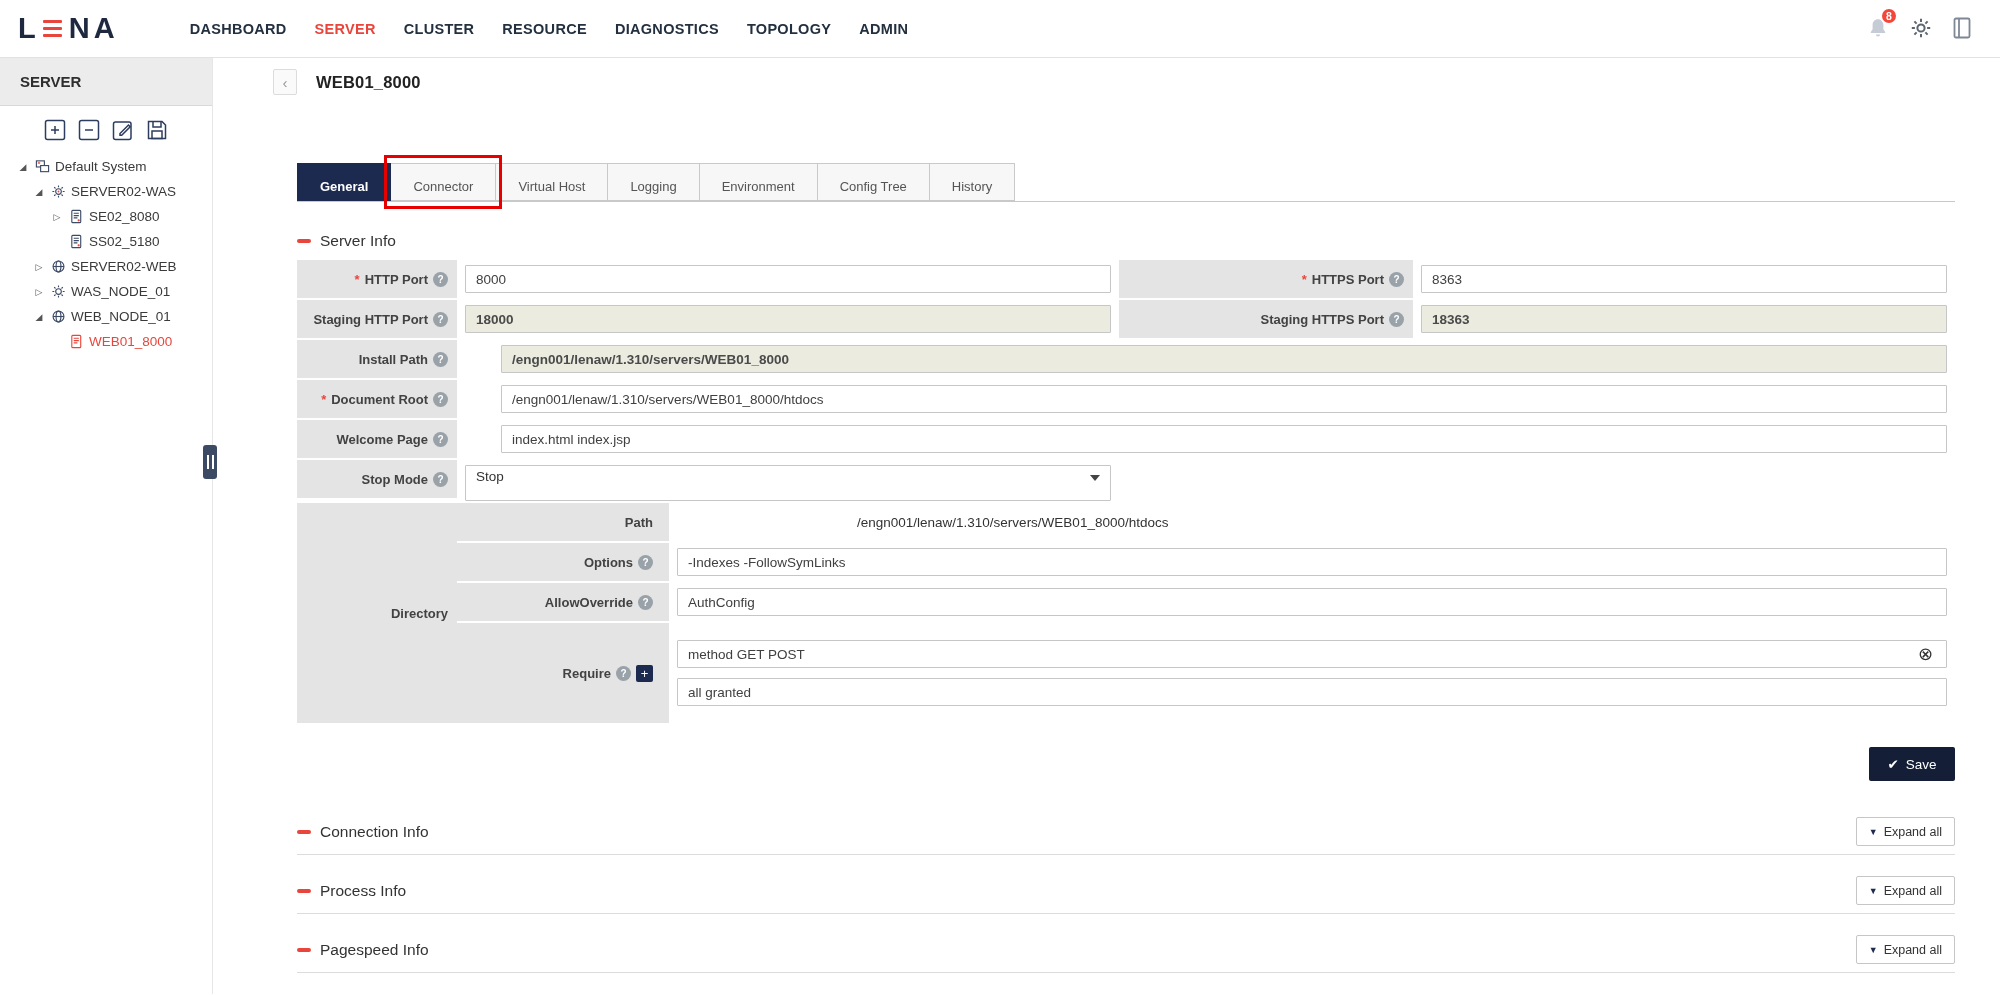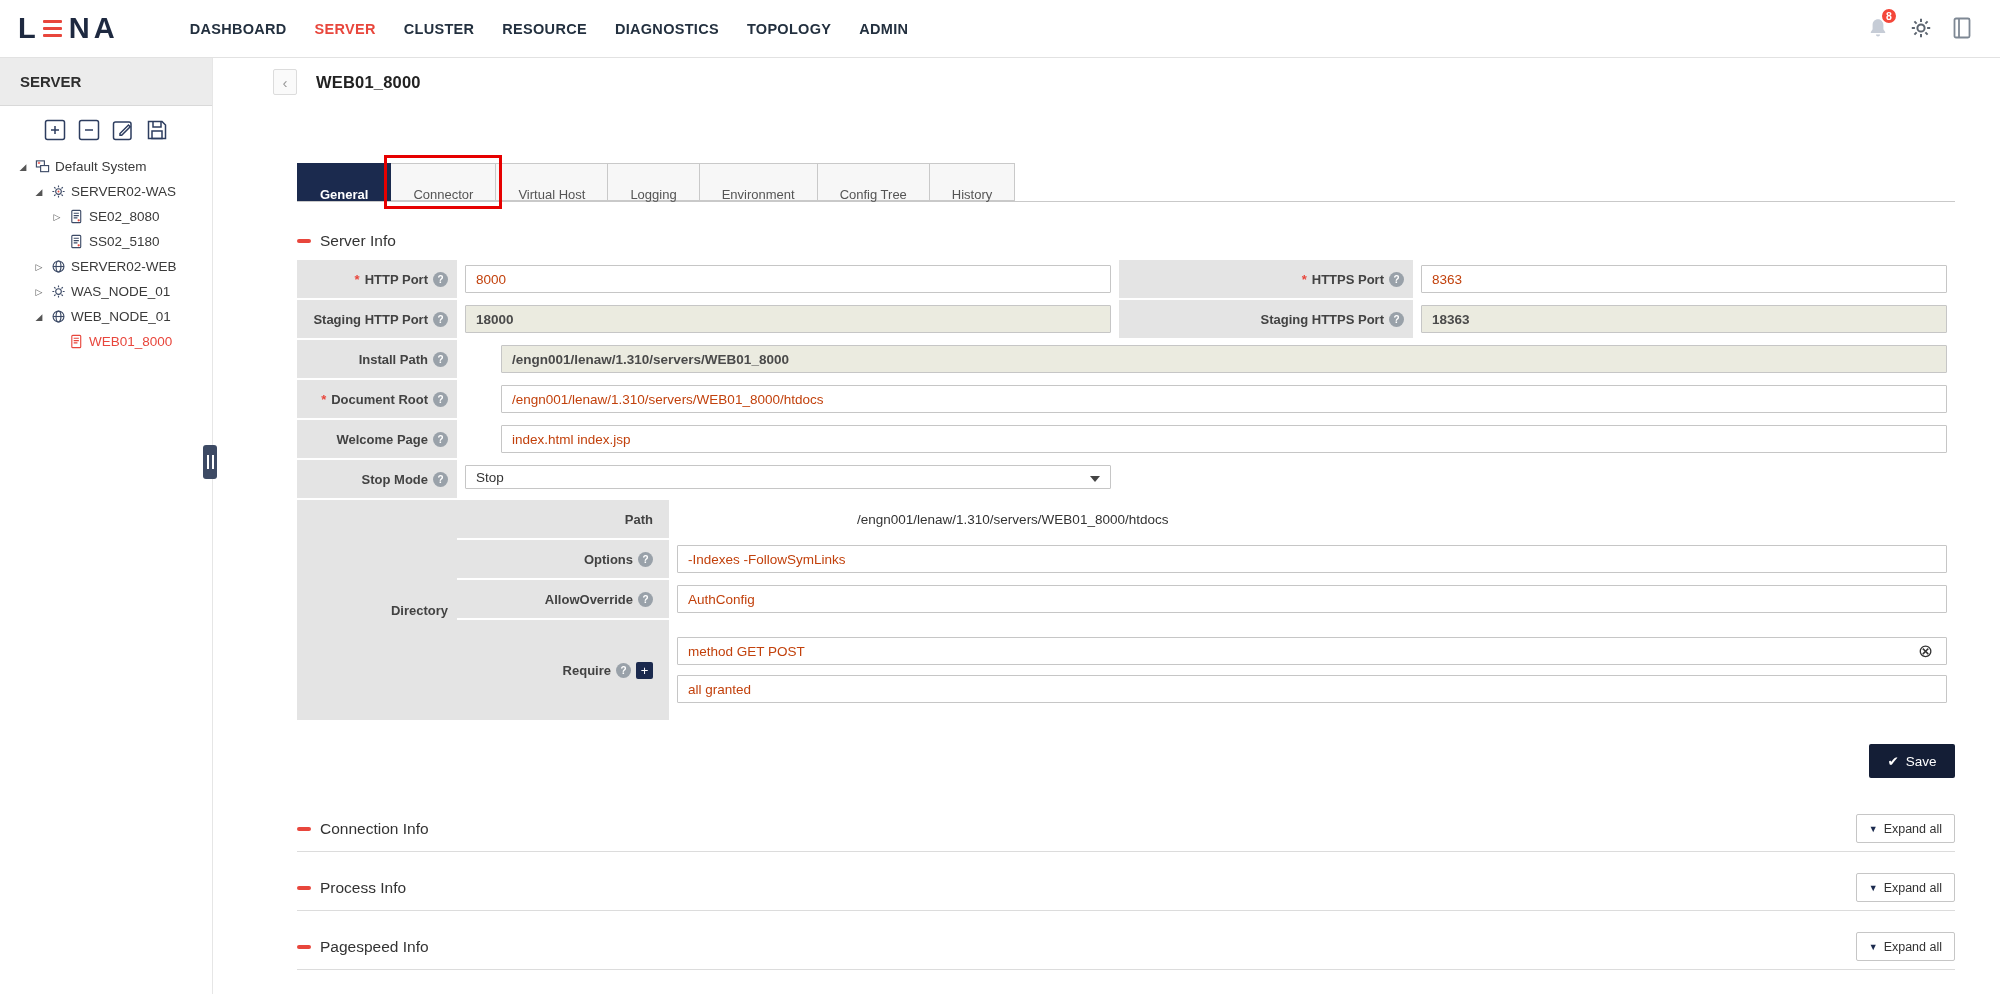--- a/index.html
+++ b/index.html
@@ -38,43 +38,43 @@
   .splitter { position:absolute; left:203px; top:445px; width:14px; height:34px; background:#3d4a64; border-radius:3px; display:flex; align-items:center; justify-content:center; gap:3px; cursor:col-resize; z-index:20; }
   .splitter i { width:2px; height:14px; background:#fff; }
 
   
   .content-header { height:48px; display:flex; align-items:center; margin-left:-24px; }
   .collapse-btn { width:24px; height:26px; border:1px solid #dcdcdc; background:#fafafa; color:#999; font-size:15px; line-height:1; border-radius:2px; cursor:pointer; }
   .page-title { font-size:16.5px; font-weight:bold; color:#222; margin-left:19px; letter-spacing:.2px; }
 
   
   .tabbar { margin-top:57px; display:flex; border-bottom:1px solid #c9c9c9; }
-  .tab { height:38px; line-height:37px; padding:12px 22px; background:#f7f7f7; border:1px solid #c9c9c9; margin-right:-1px; font-size:13px; color:#555; cursor:pointer; position:relative; }
+  .tab { height:38px; line-height:37px; padding:4px 22px; background:#f7f7f7; border:1px solid #c9c9c9; margin-right:-1px; font-size:13px; color:#555; cursor:pointer; position:relative; }
   .tab.active { background:#1b2a4e; border-color:#1b2a4e; color:#fff; font-weight:bold; z-index:2; }
   .tab.annotated::after { content:""; position:absolute; left:-7px; right:-7px; top:-9px; bottom:-9px; border:3px solid #e60000; z-index:6; pointer-events:none; }
 
   
   .section-head { margin-top:20px; height:38px; display:flex; align-items:center; }
   .red-dash { width:14px; height:4px; background:#e8463c; border-radius:2px; margin-right:9px; flex:none; }
   .section-title { font-size:15.5px; color:#333; }
 
   
   .form { width:100%; }
   .frow { display:flex; margin-bottom:2px; }
   .fcell-label { background:#e4e4e4; height:38px; display:flex; align-items:center; justify-content:flex-end; padding-right:9px; gap:5px; font-size:13px; font-weight:bold; color:#424242; flex:none; }
   .w-l1 { width:160px; }
   .w-f1 { width:662px; flex:none; }
   .w-l2 { width:294px; }
   .w-f2 { flex:1; }
   .w-full { flex:1;margin-left:36px; }
   .req { color:#e8463c; }
   .help { width:15px; height:15px; border-radius:50%; background:#99a1a9; color:#fff; font-size:10px; font-weight:bold; display:inline-flex; align-items:center; justify-content:center; flex:none; cursor:pointer; }
-  .inp { height:28px; margin:5px 8px 0; border:1px solid #c6c6c6; border-radius:1px; padding:0 10px; font-size:13.5px; color:#c2410c; width:calc(100% - 16px); background:#fff; font-family:inherit; }
+  .inp { height:28px; margin:5px 8px 0; border:1px solid #c6c6c6; border-radius:1px; padding:0 10px; font-size:13.5px; color:#404040; width:calc(100% - 16px); background:#fff; font-family:inherit; }
   .inp:disabled { background:#ebebe0; color:#4a4a4a;font-weight:bold; }
-  .sel { height:24px; margin:5px 8px 0; width:calc(100% - 16px); border:1px solid #c6c6c6; border-radius:1px; background:#fff; display:flex; align-items:center; justify-content:space-between; padding:0 10px; font-size:13.5px; color:#333; cursor:pointer; }
+  .sel { height:36px; margin:5px 8px 0; width:calc(100% - 16px); border:1px solid #c6c6c6; border-radius:1px; background:#fff; display:flex; align-items:flex-end; justify-content:space-between; padding:16px 10px; font-size:13.5px; color:#333; cursor:pointer; }
 
   
   .dir-label { width:160px; background:#e4e4e4; display:flex; align-items:center; justify-content:flex-end; padding-right:9px; font-size:13px; font-weight:bold; color:#424242; flex:none; }
   .dir-sub { flex:1; }
   .dsub { display:flex; margin-bottom:2px; }
   .dsub:last-child { margin-bottom:0; }
   .dlabel { width:212px; background:#e4e4e4; height:38px; display:flex; align-items:center; justify-content:flex-end; padding-right:16px; gap:5px; font-size:13px; font-weight:bold; color:#424242; flex:none; }
   .dsub.require .dlabel { height:100px; }
   .dfield { flex:1; position:relative; }
   .path-val { height:38px; display:flex; align-items:center; padding-left:188px; font-size:13.5px; color:#333; }

